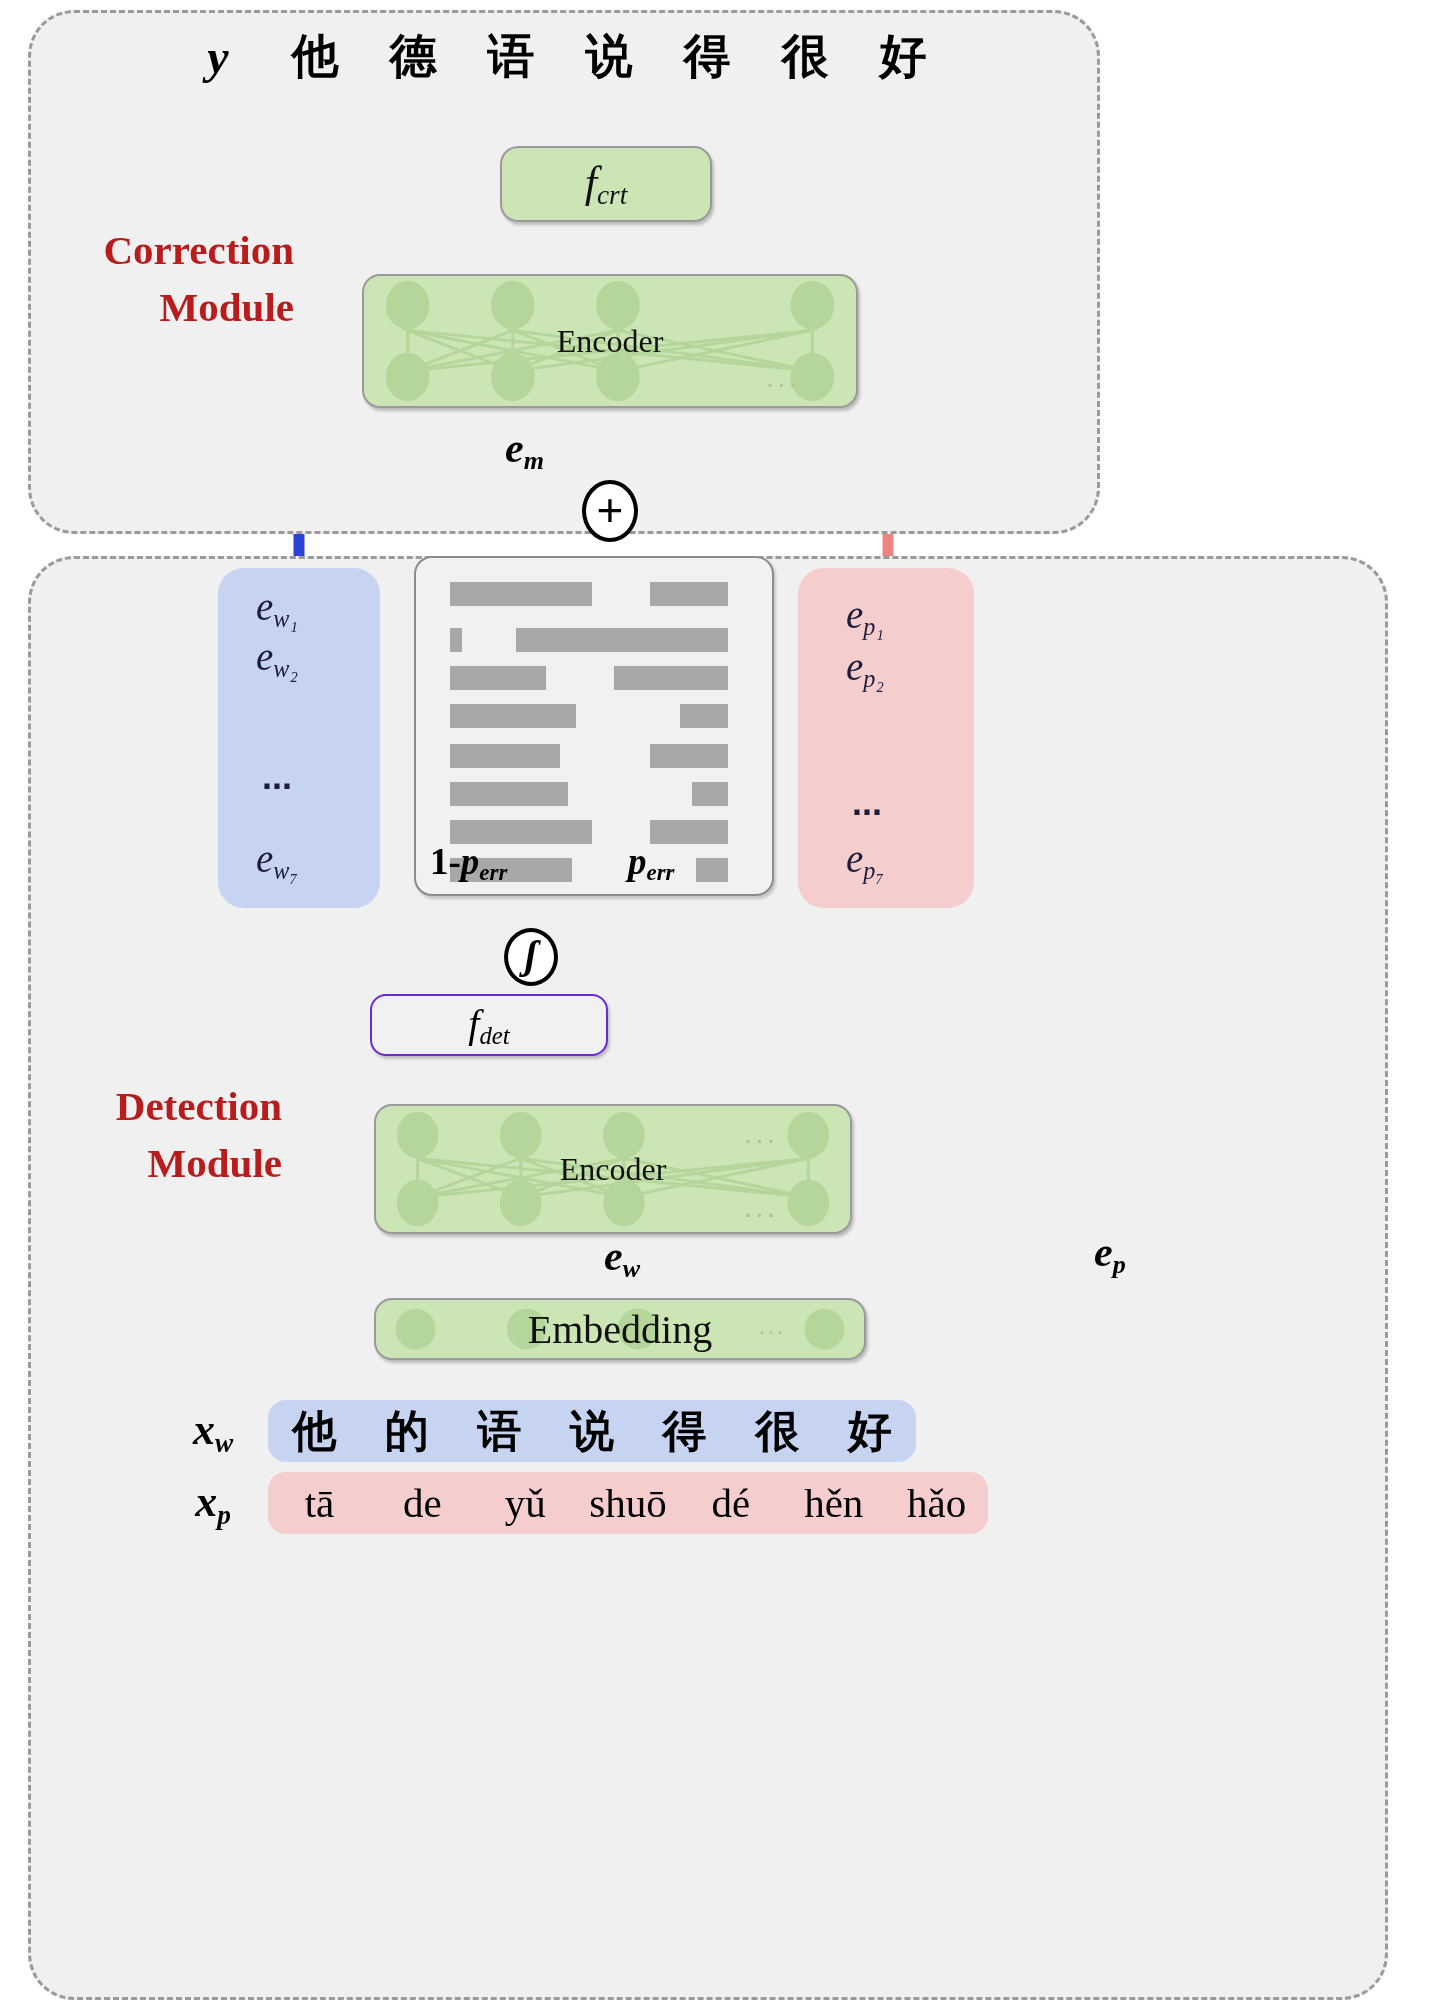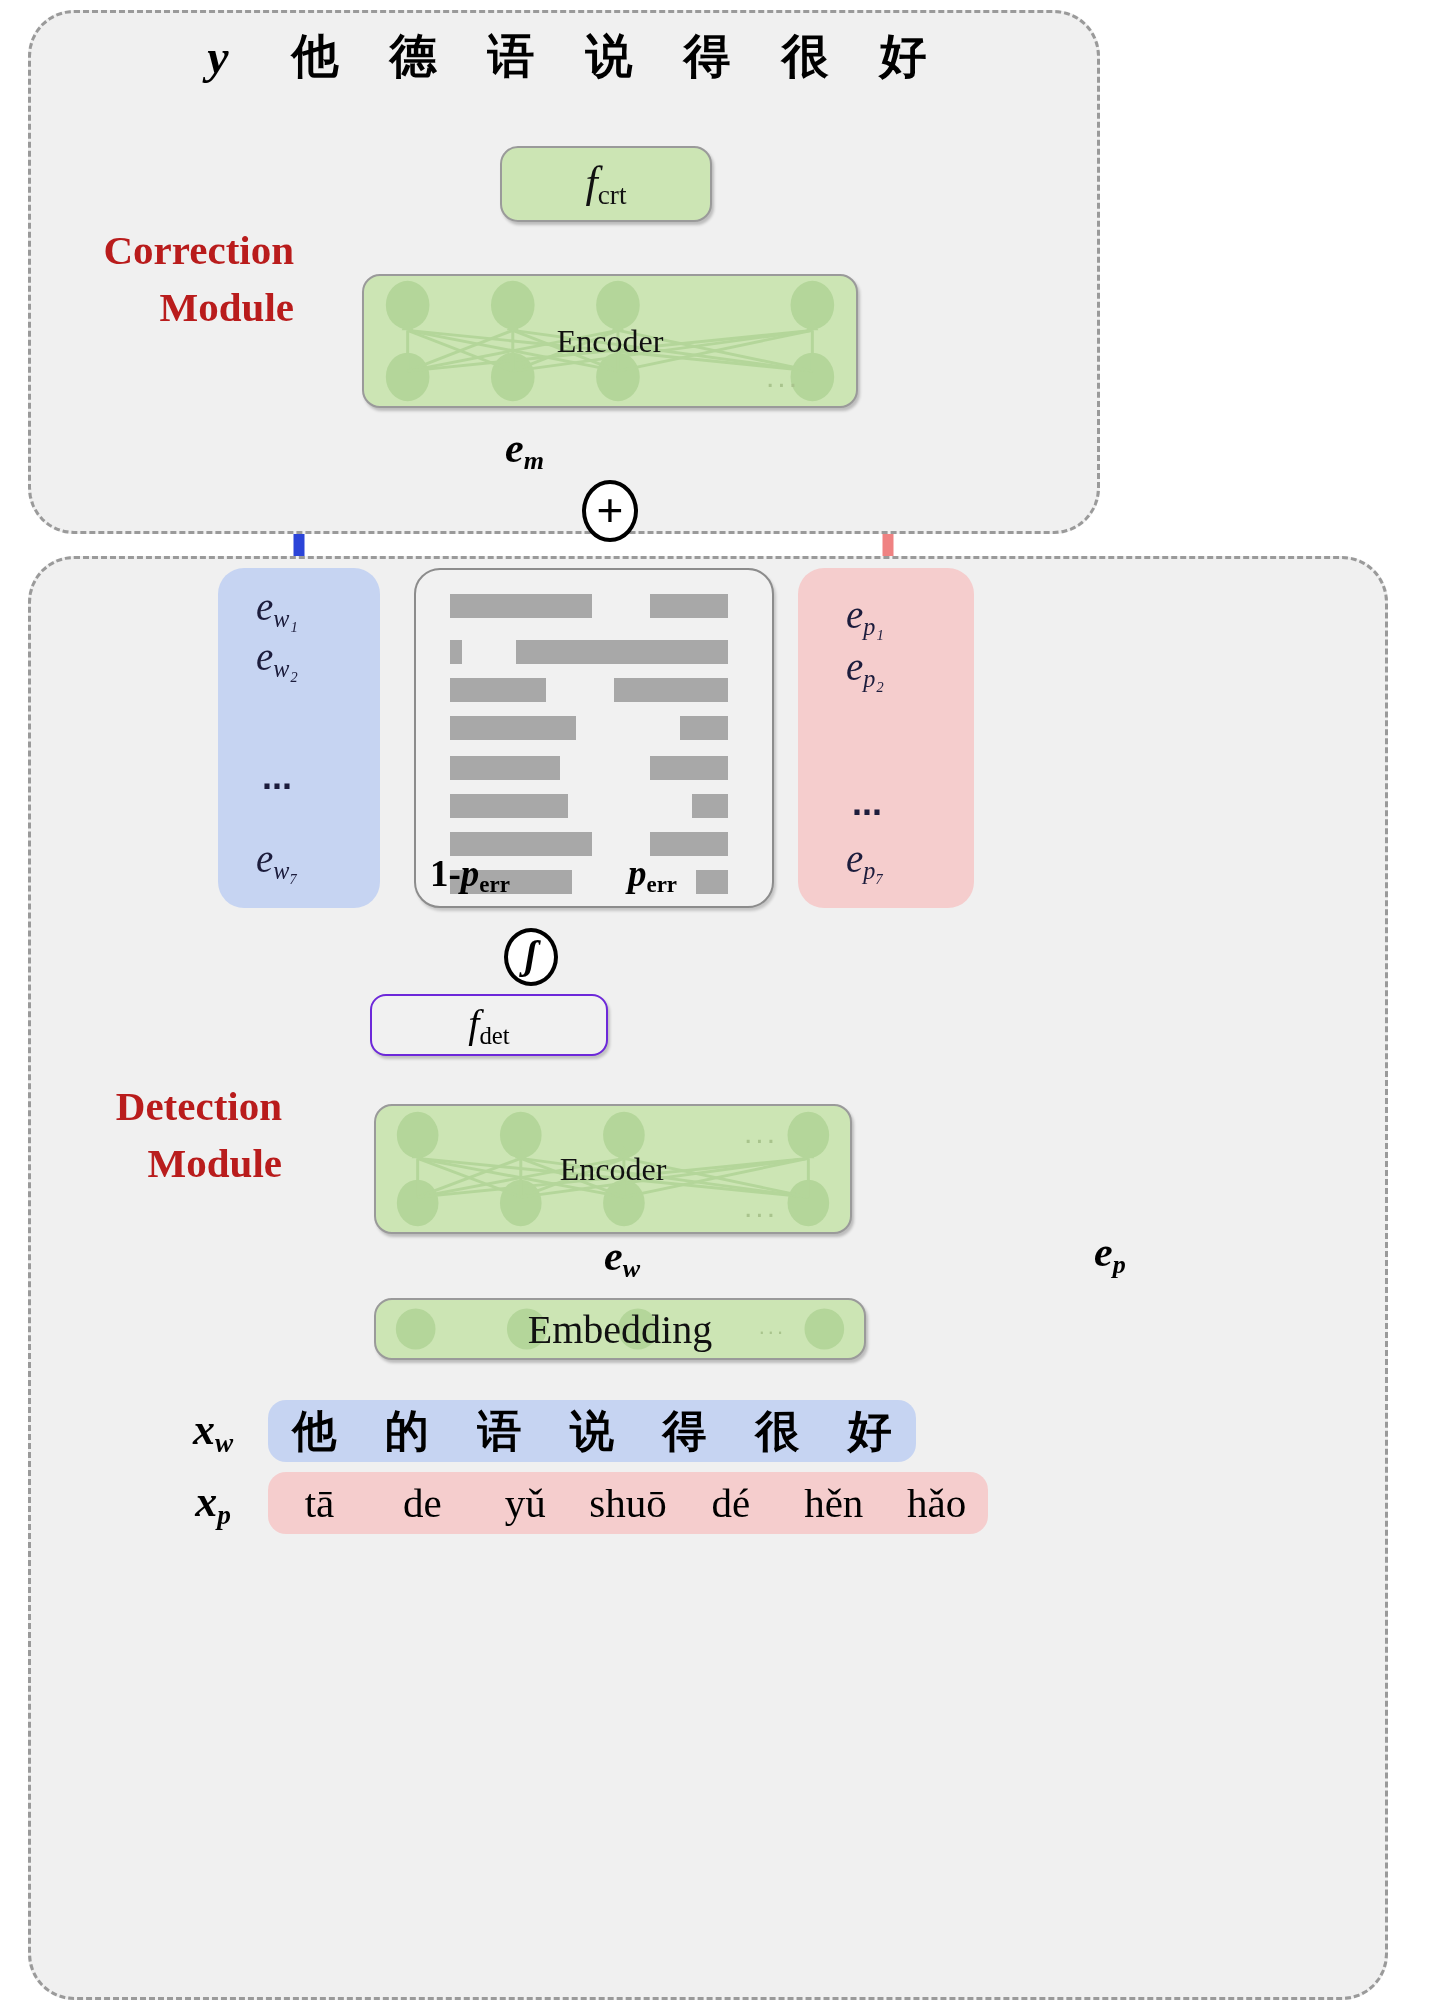--- a/index.html
+++ b/index.html
@@ -84,21 +84,21 @@
     border-radius: 16px;
     box-shadow: 2px 3px 3px rgba(0,0,0,0.2);
     box-sizing: border-box;
   }
   .plain-box .box-text {
     position: absolute; left: 0; right: 0; top: 50%;
     transform: translateY(-50%); text-align: center;
   }
 
   .mathit { font-style: italic; }
-  .sub { font-size: 0.62em; vertical-align: -0.28em; }
+  .sub { font-size: 0.62em; vertical-align: -0.28em; font-style: italic; }
 
   
   .enc-svg { position: absolute; left: 0; top: 0; width: 100%; height: 100%; z-index: 1; }
   .enc-dots {
     position: absolute; color: #a9c48d; font-size: 30px; letter-spacing: 3px;
     z-index: 2; font-family: "Liberation Sans", sans-serif;
   }
 
   
   #f-crt { left: 500px; top: 146px; width: 212px; height: 76px; }
@@ -114,24 +114,24 @@
   #embedding-box { left: 374px; top: 1298px; width: 492px; height: 62px; }
   #embedding-box .box-text { font-size: 40px; }
 
   
   #f-det { left: 370px; top: 994px; width: 238px; height: 62px; }
   #f-det .box-text { font-size: 40px; }
 
   
   #prob-panel {
     position: absolute;
-    left: 414px; top: 568px; width: 360px; height: 340px;
+    left: 414px; top: 556px; width: 360px; height: 340px;
     background: #f1f1f1;
     border: 2px solid #8c8c8c;
-    border-radius: 26px;
+    border-radius: 18px;
     box-shadow: 2px 3px 3px rgba(0,0,0,0.18);
     box-sizing: border-box;
   }
   .bar {
     position: absolute;
     background: #a8a8a8;
     height: 24px;
   }
   .prob-caption {
     position: absolute;

